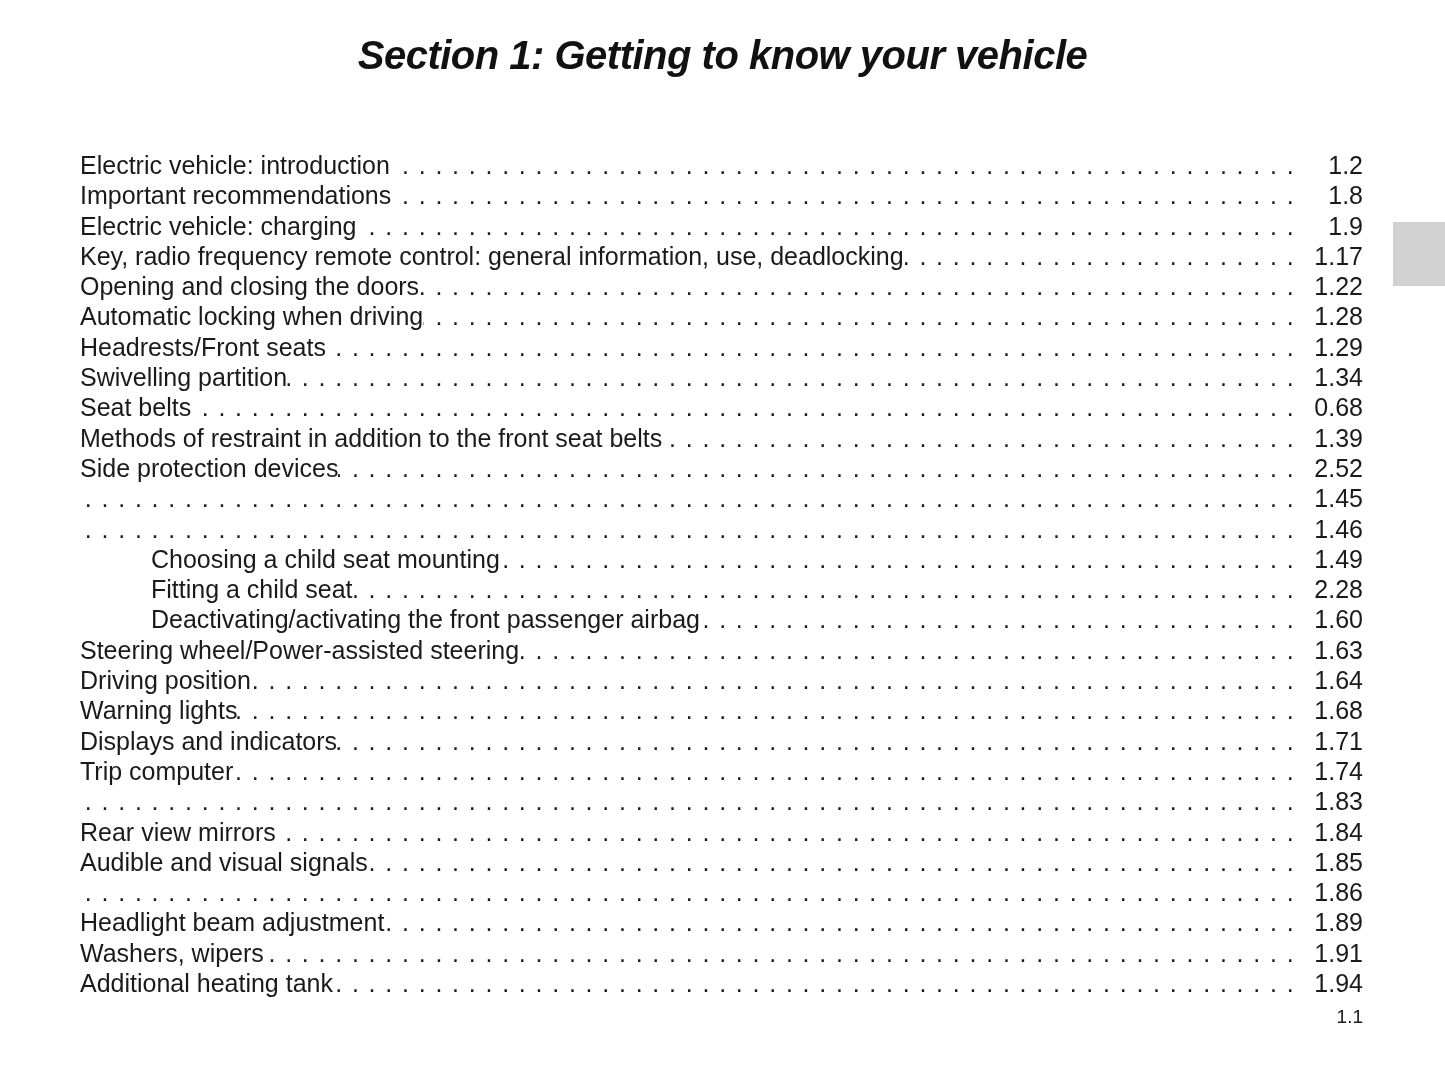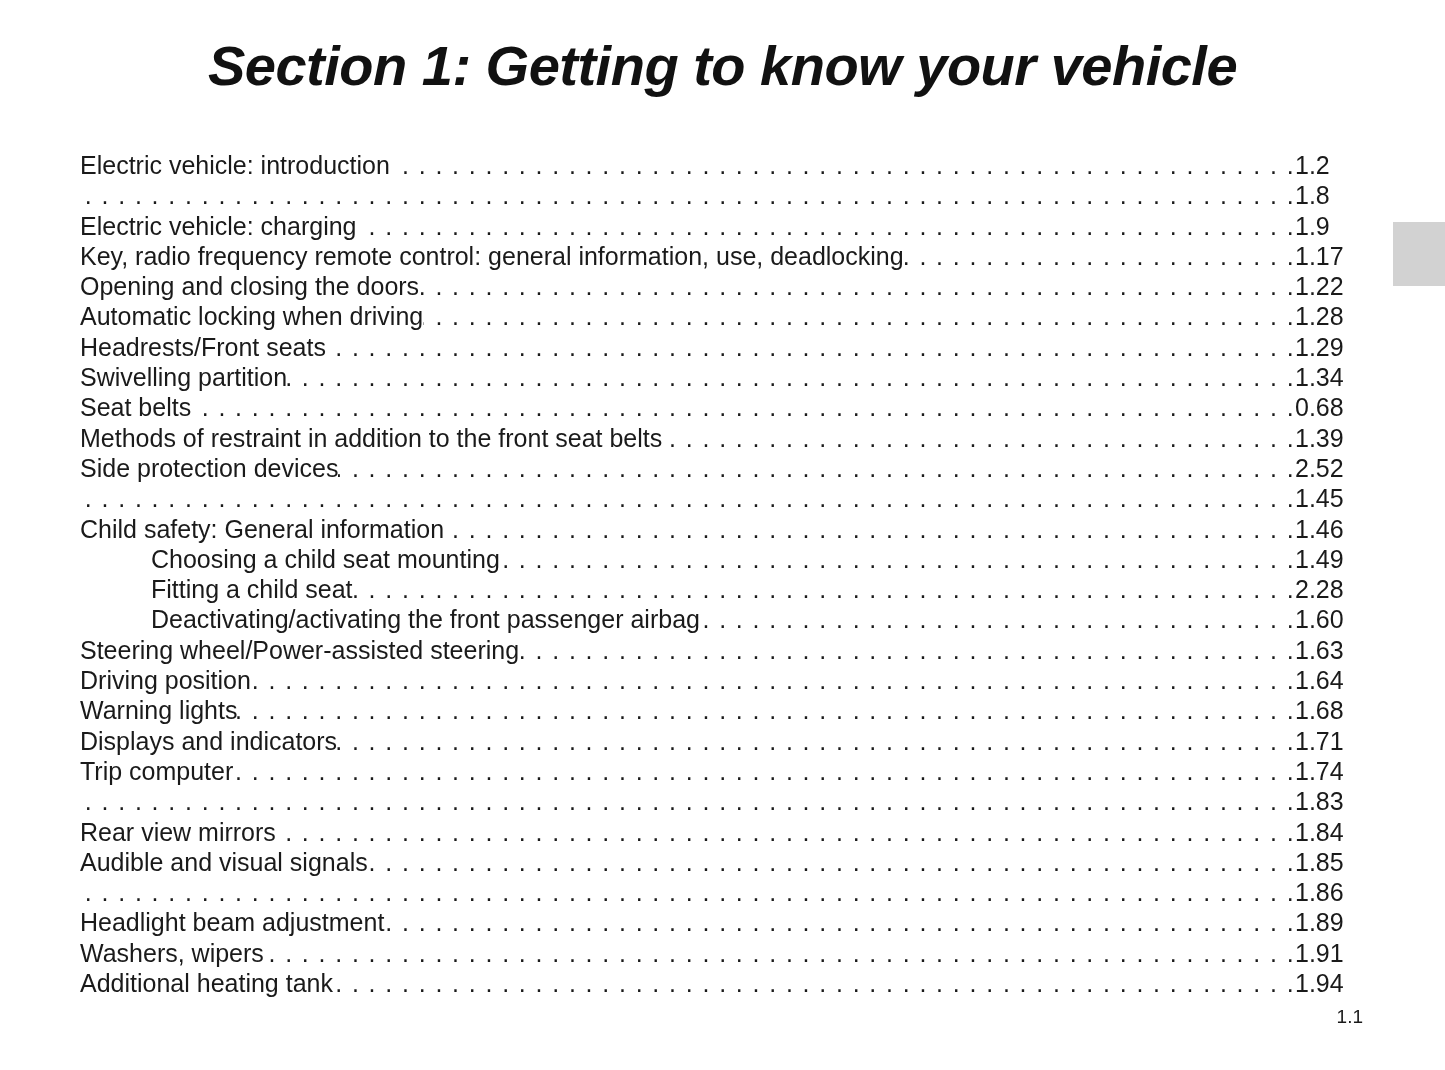--- a/index.html
+++ b/index.html
@@ -13,21 +13,21 @@
     height: 1070px;
     background: #ffffff;
     overflow: hidden;
     font-family: "Liberation Sans", "DejaVu Sans", sans-serif;
     color: #1a1a1a;
   }
   .title {
     margin: 0;
     padding-top: 33px;
     text-align: center;
-    font-size: 56px;
+    font-size: 40px;
     font-weight: bold;
     font-style: italic;
     letter-spacing: -0.5px;
     color: #111111;
   }
   .toc {
     position: absolute;
     top: 150px;
     left: 80px;
     right: 82px;
@@ -55,21 +55,21 @@
     min-width: 0;
   }
   .toc-dots span {
     white-space: nowrap;
     letter-spacing: 1.4px;
     flex: 0 0 auto;
   }
   .toc-page {
     flex: 0 0 auto;
     width: 68px;
-    text-align: left;
+    text-align: right;
   }
   .footer {
     position: absolute;
     top: 1006px;
     right: 82px;
     font-size: 19px;
     color: #1a1a1a;
   }
   .section-tab {
     position: absolute;
@@ -88,20 +88,21 @@
 
   <div class="toc" id="toc">
       <div class="toc-row">
         <span class="toc-label">Electric vehicle: introduction</span>
         <span class="toc-dots">
           <span>. . . . . . . . . . . . . . . . . . . . . . . . . . . . . . . . . . . . . . . . . . . . . . . . . . . . . . . . . . . . . . . . . . . . . . . . . . . . . . . . . . . . . . . . . . . . . . . . . . . . . . . . . . . . . . . . . . . . . . . . . . . . . . . . . . . . . . . . . . . . </span>
         </span>
         <span class="toc-page">1.2</span>
       </div>
       <div class="toc-row">
+        <span class="toc-label">Important recommendations</span>
         <span class="toc-dots">
           <span>. . . . . . . . . . . . . . . . . . . . . . . . . . . . . . . . . . . . . . . . . . . . . . . . . . . . . . . . . . . . . . . . . . . . . . . . . . . . . . . . . . . . . . . . . . . . . . . . . . . . . . . . . . . . . . . . . . . . . . . . . . . . . . . . . . . . . . . . . . . . </span>
         </span>
         <span class="toc-page">1.8</span>
       </div>
       <div class="toc-row">
         <span class="toc-label">Electric vehicle: charging</span>
         <span class="toc-dots">
           <span>. . . . . . . . . . . . . . . . . . . . . . . . . . . . . . . . . . . . . . . . . . . . . . . . . . . . . . . . . . . . . . . . . . . . . . . . . . . . . . . . . . . . . . . . . . . . . . . . . . . . . . . . . . . . . . . . . . . . . . . . . . . . . . . . . . . . . . . . . . . . </span>
         </span>
@@ -163,21 +164,20 @@
         </span>
         <span class="toc-page">2.52</span>
       </div>
       <div class="toc-row">
         <span class="toc-dots">
           <span>. . . . . . . . . . . . . . . . . . . . . . . . . . . . . . . . . . . . . . . . . . . . . . . . . . . . . . . . . . . . . . . . . . . . . . . . . . . . . . . . . . . . . . . . . . . . . . . . . . . . . . . . . . . . . . . . . . . . . . . . . . . . . . . . . . . . . . . . . . . . </span>
         </span>
         <span class="toc-page">1.45</span>
       </div>
       <div class="toc-row">
-        <span class="toc-label">Child safety: General information</span>
         <span class="toc-dots">
           <span>. . . . . . . . . . . . . . . . . . . . . . . . . . . . . . . . . . . . . . . . . . . . . . . . . . . . . . . . . . . . . . . . . . . . . . . . . . . . . . . . . . . . . . . . . . . . . . . . . . . . . . . . . . . . . . . . . . . . . . . . . . . . . . . . . . . . . . . . . . . . </span>
         </span>
         <span class="toc-page">1.46</span>
       </div>
       <div class="toc-row indent">
         <span class="toc-label">Choosing a child seat mounting</span>
         <span class="toc-dots">
           <span>. . . . . . . . . . . . . . . . . . . . . . . . . . . . . . . . . . . . . . . . . . . . . . . . . . . . . . . . . . . . . . . . . . . . . . . . . . . . . . . . . . . . . . . . . . . . . . . . . . . . . . . . . . . . . . . . . . . . . . . . . . . . . . . . . . . . . . . . . . . . </span>
         </span>

